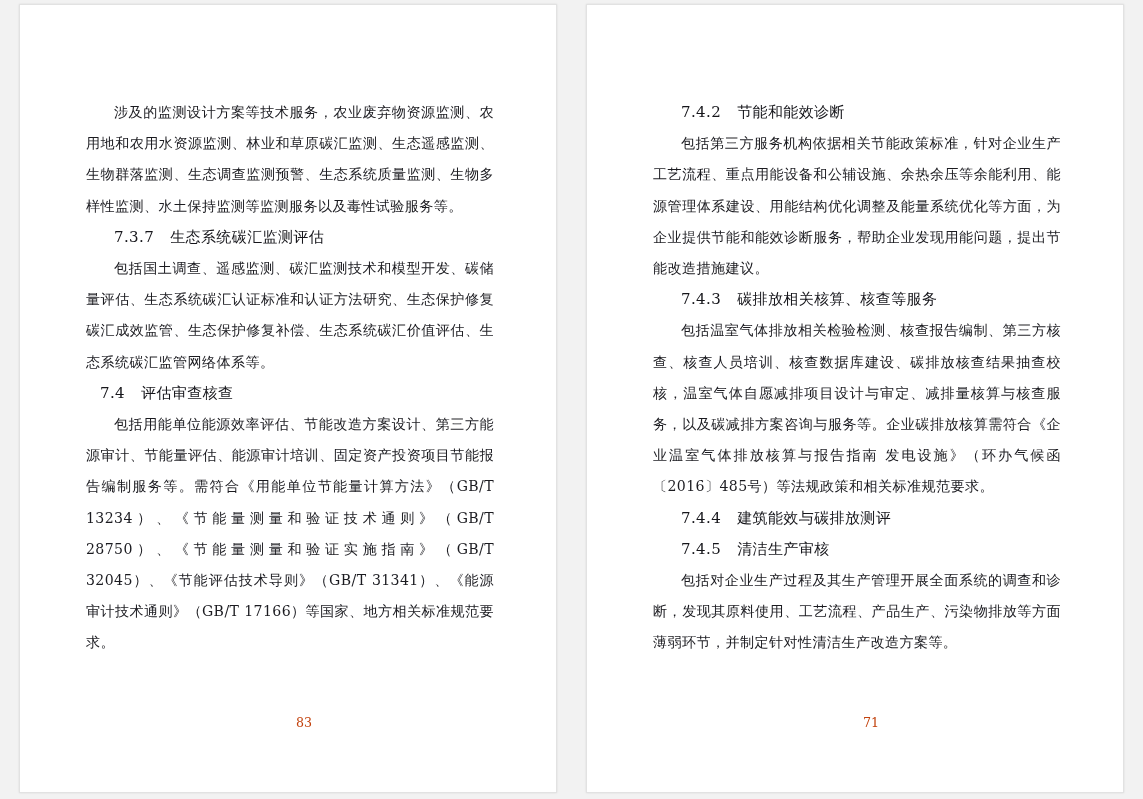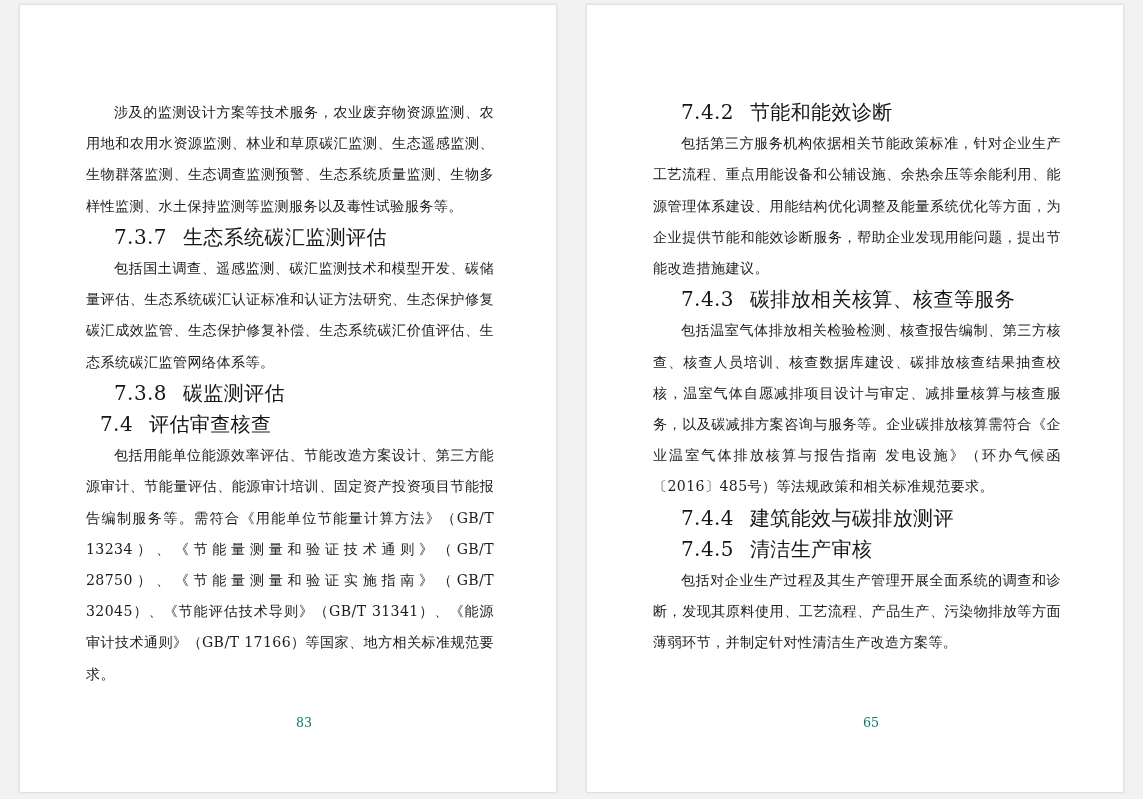--- a/index.html
+++ b/index.html
@@ -43,21 +43,21 @@
     color: #1b1b20;
     text-align: justify;
     text-justify: inter-ideograph;
     letter-spacing: 0.4px;
     margin: 0;
   }
   .indent2 {
     text-indent: 28px;
   }
   .heading {
-    font-size: 20px;
+    font-size: 15px;
     line-height: 31.2px;
     color: #15151a;
     letter-spacing: 0.4px;
     margin: 0;
     white-space: nowrap;
   }
   .heading .num {
     letter-spacing: 0.4px;
   }
   .h3 {
@@ -70,41 +70,40 @@
     display: inline-block;
     width: 16px;
   }
   .folio {
     position: absolute;
     left: 0;
     right: 0;
     bottom: 62px;
     text-align: center;
     font-size: 12.6px;
-    color: #0f766e;
+    color: #c2410c;
     font-family: "DejaVu Serif", "Liberation Serif", serif;
     padding-left: 32px;
   }
   .pg-right .page-body { left: 66px; top: 92px; width: 408px; }
 </style>
 </head>
 <body>
 
 <div class="viewer">
 
   <div class="page pg-left">
     <div class="page-body">
 
       <p class="para indent2">涉及的监测设计方案等技术服务，农业废弃物资源监测、农用地和农用水资源监测、林业和草原碳汇监测、生态遥感监测、生物群落监测、生态调查监测预警、生态系统质量监测、生物多样性监测、水土保持监测等监测服务以及毒性试验服务等。</p>
 
       <p class="heading h3"><span class="num">7.3.7</span><span class="gap"></span><span>生态系统碳汇监测评估</span></p>
 
       <p class="para indent2">包括国土调查、遥感监测、碳汇监测技术和模型开发、碳储量评估、生态系统碳汇认证标准和认证方法研究、生态保护修复碳汇成效监管、生态保护修复补偿、生态系统碳汇价值评估、生态系统碳汇监管网络体系等。</p>
 
-      <p class="heading h3"><span class="num">7.3.8</span><span class="gap"></span><span>碳监测评估</span></p>
 
 
       <p class="heading h2"><span class="num">7.4</span><span class="gap"></span><span>评估审查核查</span></p>
 
 
       <p class="para indent2">包括用能单位能源效率评估、节能改造方案设计、第三方能源审计、节能量评估、能源审计培训、固定资产投资项目节能报告编制服务等。需符合《用能单位节能量计算方法》（GB/T 13234）、《节能量测量和验证技术通则》（GB/T 28750）、《节能量测量和验证实施指南》（GB/T 32045）、《节能评估技术导则》（GB/T 31341）、《能源审计技术通则》（GB/T 17166）等国家、地方相关标准规范要求。</p>
 
     </div>
     <div class="folio">83</div>
   </div>
@@ -121,16 +120,16 @@
       <p class="para indent2">包括温室气体排放相关检验检测、核查报告编制、第三方核查、核查人员培训、核查数据库建设、碳排放核查结果抽查校核，温室气体自愿减排项目设计与审定、减排量核算与核查服务，以及碳减排方案咨询与服务等。企业碳排放核算需符合《企业温室气体排放核算与报告指南 发电设施》（环办气候函〔2016〕485号）等法规政策和相关标准规范要求。</p>
 
       <p class="heading h3"><span class="num">7.4.4</span><span class="gap"></span><span>建筑能效与碳排放测评</span></p>
 
 
       <p class="heading h3"><span class="num">7.4.5</span><span class="gap"></span><span>清洁生产审核</span></p>
 
       <p class="para indent2">包括对企业生产过程及其生产管理开展全面系统的调查和诊断，发现其原料使用、工艺流程、产品生产、污染物排放等方面薄弱环节，并制定针对性清洁生产改造方案等。</p>
 
     </div>
-    <div class="folio">65</div>
+    <div class="folio">71</div>
   </div>
 
 </div>
 
 </body></html>

